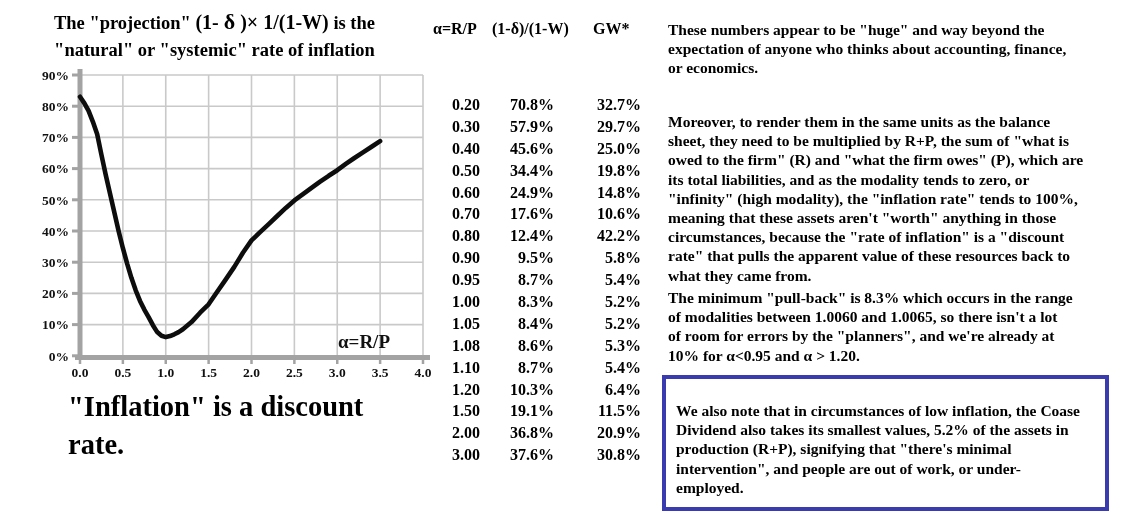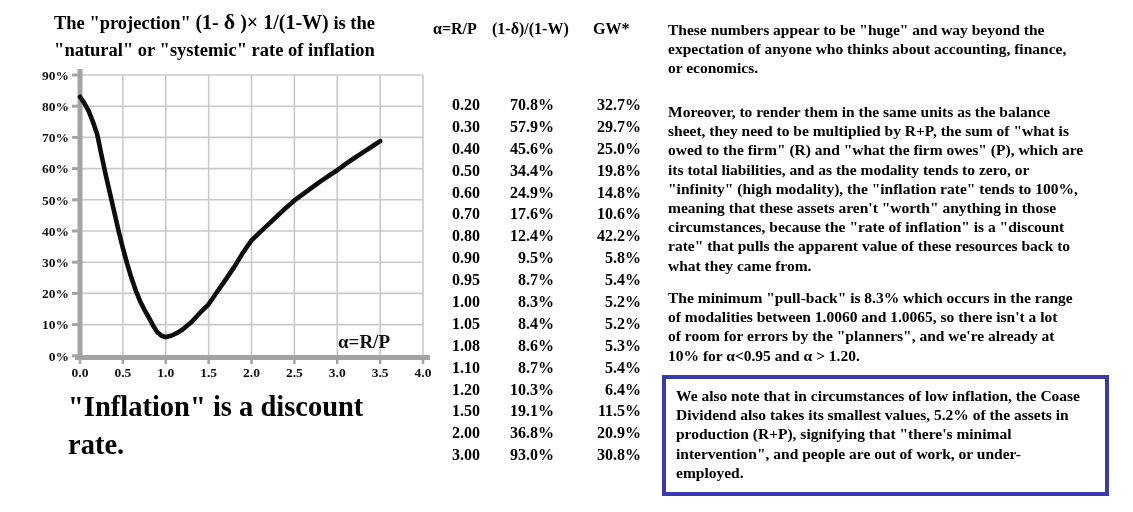--- a/index.html
+++ b/index.html
@@ -22,21 +22,21 @@
   .thead span{position:absolute;white-space:nowrap;}
   .h0{left:5px;} .h1{left:64px;} .h2{left:165px;}
   .trow{display:grid;grid-template-columns:52px 74px 87px;height:21.9px;line-height:21.9px;}
   .trow span{text-align:right;margin-top:48px;}
 
   
   .rightcol{position:absolute;left:668px;top:0;width:465px;height:512px;}
   .para{position:absolute;left:0;width:465px;font-weight:bold;font-size:15.5px;
         line-height:19.2px;white-space:pre-line;}
   .notebox{position:absolute;left:-6px;top:375px;width:420px;border:4px solid #3b3bb0;
-           padding:7px 9px 10px 10px;}
+           padding:22px 9px 10px 10px;}
   .notebox .ntext{font-weight:bold;font-size:15.5px;line-height:19.2px;white-space:pre-line;}
 </style>
 </head>
 <body>
 
 <div class="page">
 
   <div class="chart-title">
     <div class="t-line1"><span>The "projection" </span><span class="formula"><span>(1- </span><span class="delta">δ</span><span> )× 1/(1-W)</span></span><span> is the</span></div>
     <div class="t-line2">"natural" or "systemic" rate of inflation</div>
@@ -191,31 +191,31 @@
           <span>19.1%</span>
           <span>11.5%</span>
         </div>
         <div class="trow">
           <span>2.00</span>
           <span>36.8%</span>
           <span>20.9%</span>
         </div>
         <div class="trow">
           <span>3.00</span>
-          <span>93.0%</span>
+          <span>37.6%</span>
           <span>30.8%</span>
         </div>
       </div>
   </div>
 
   <div class="rightcol">
     <div class="para" style="top:20px">These numbers appear to be "huge" and way beyond the
 expectation of anyone who thinks about accounting, finance,
 or economics.</div>
-    <div class="para" style="top:102px">Moreover, to render them in the same units as the balance
+    <div class="para" style="top:112px">Moreover, to render them in the same units as the balance
 sheet, they need to be multiplied by R+P, the sum of "what is
 owed to the firm" (R) and "what the firm owes" (P), which are
 its total liabilities, and as the modality tends to zero, or
 "infinity" (high modality), the "inflation rate" tends to 100%,
 meaning that these assets aren't "worth" anything in those
 circumstances, because the "rate of inflation" is a "discount
 rate" that pulls the apparent value of these resources back to
 what they came from.</div>
     <div class="para" style="top:288px">The minimum "pull-back" is 8.3% which occurs in the range
 of modalities between 1.0060 and 1.0065, so there isn't a lot

